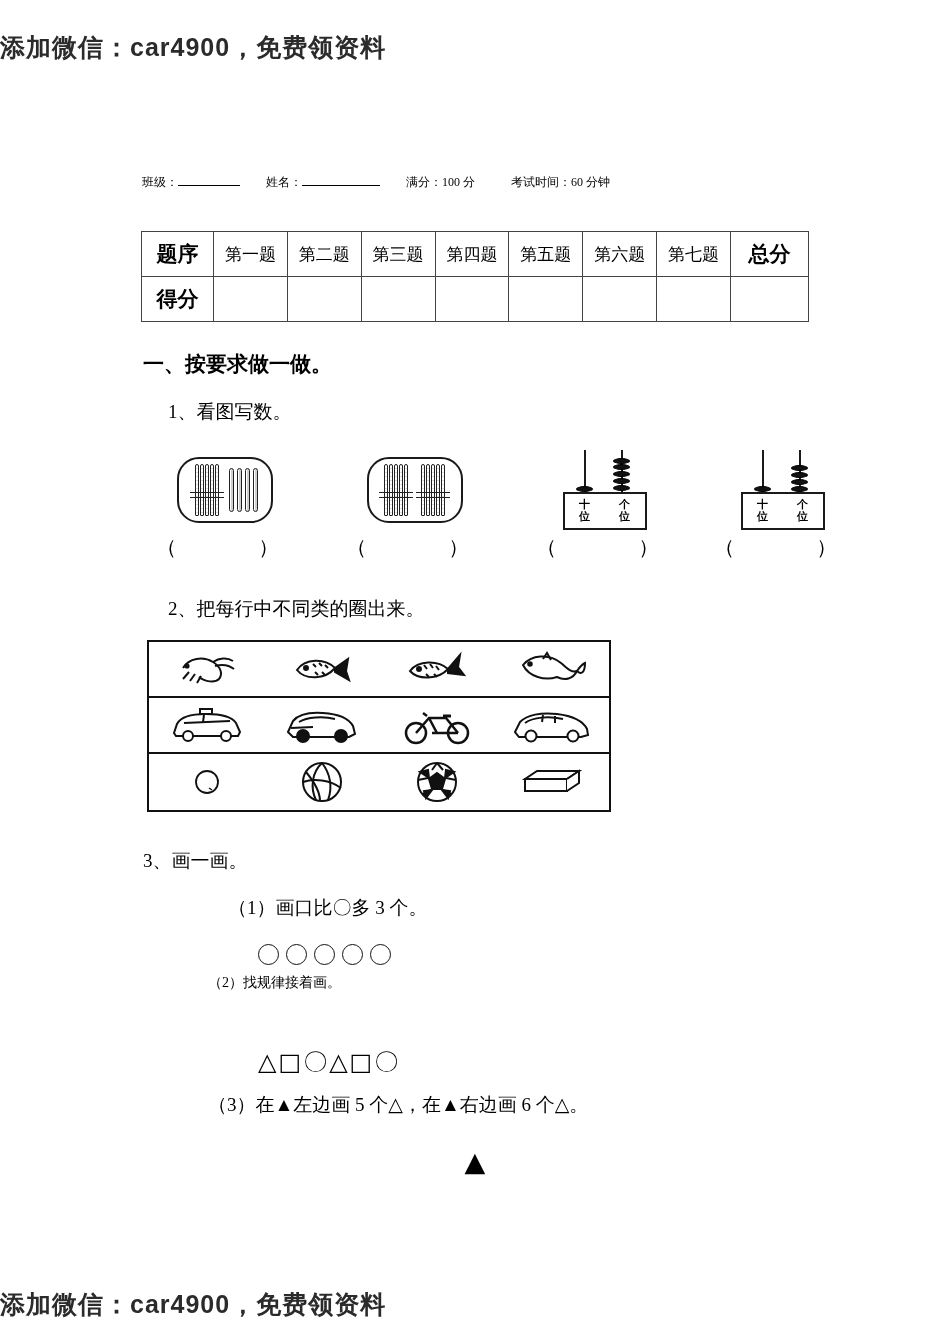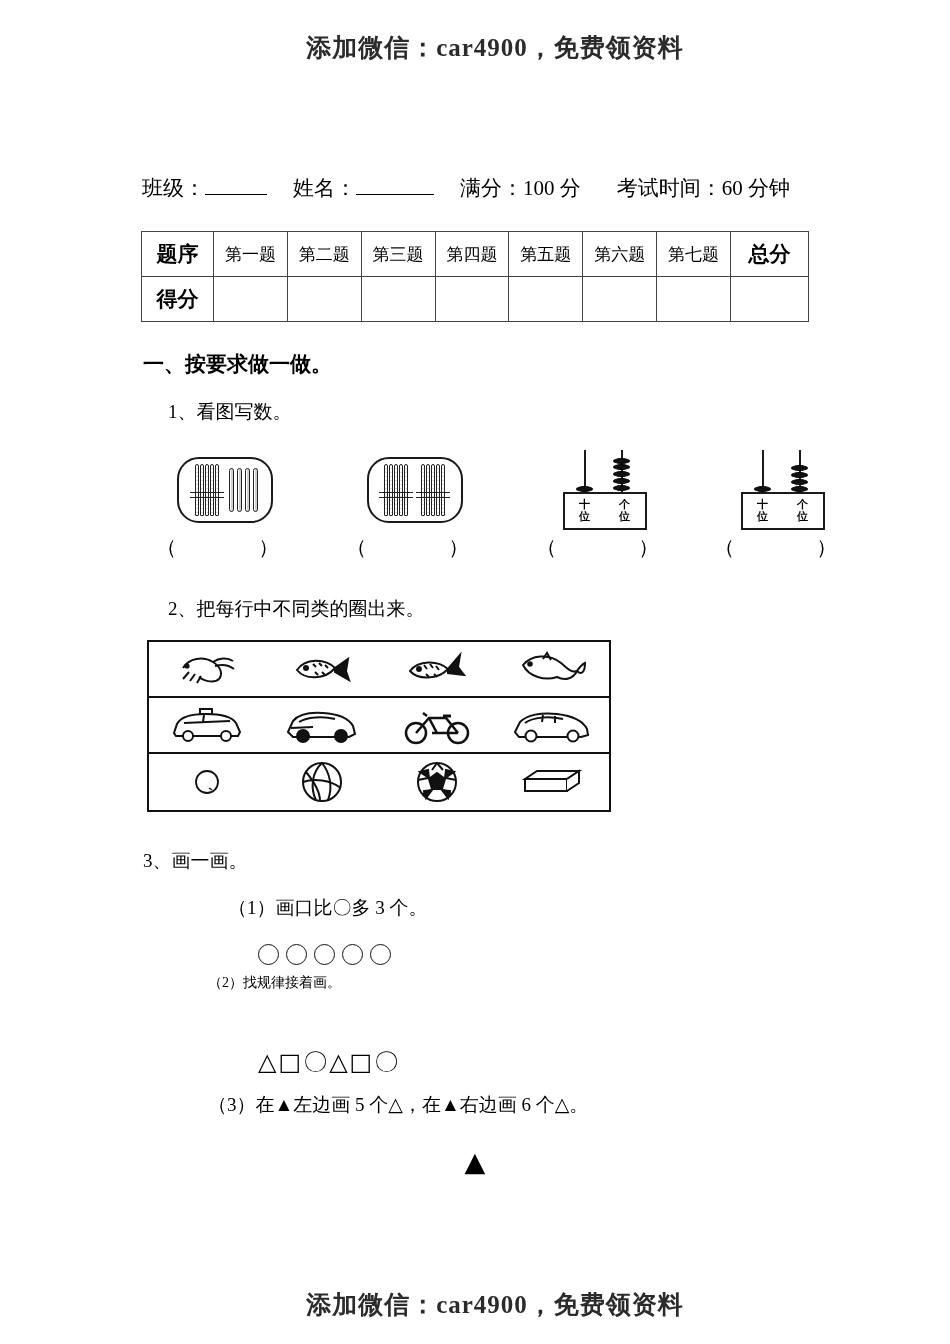--- a/index.html
+++ b/index.html
@@ -12,44 +12,42 @@
     color: #000;
     position: relative;
     overflow: hidden;
   }
   .page { position: relative; width: 950px; height: 1344px; }
 
   
   .watermark {
     position: absolute;
     left: 0; right: 0;
-    text-align: center;
-    font-family: Liberation Serif, serif;
+    font-family: Liberation Sans, sans-serif;
     font-weight: bold;
     font-size: 25px;
     letter-spacing: 1px;
     color: #2b2b2b;
-    margin-left: 40px;
   }
   .watermark-top { top: 31px; }
   .watermark-bottom { top: 1288px; }
 
   
   .title {
     position: absolute;
     top: 122px; left: 0; right: 0;
     text-align: center;
     font-size: 27px;
     font-weight: bold;
     letter-spacing: 0.4px;
   }
   .info-line {
     position: absolute;
     top: 174px; left: 142px;
-    font-size: 21px;
+    font-size: 12px;
     white-space: nowrap;
   }
   .info-line .blank {
     display: inline-block;
     border-bottom: 1.6px solid #000;
     vertical-align: baseline;
   }
   .blank-class { width: 62px; }
   .blank-name { width: 78px; }
   .gap-a { display:inline-block; width: 26px; }

